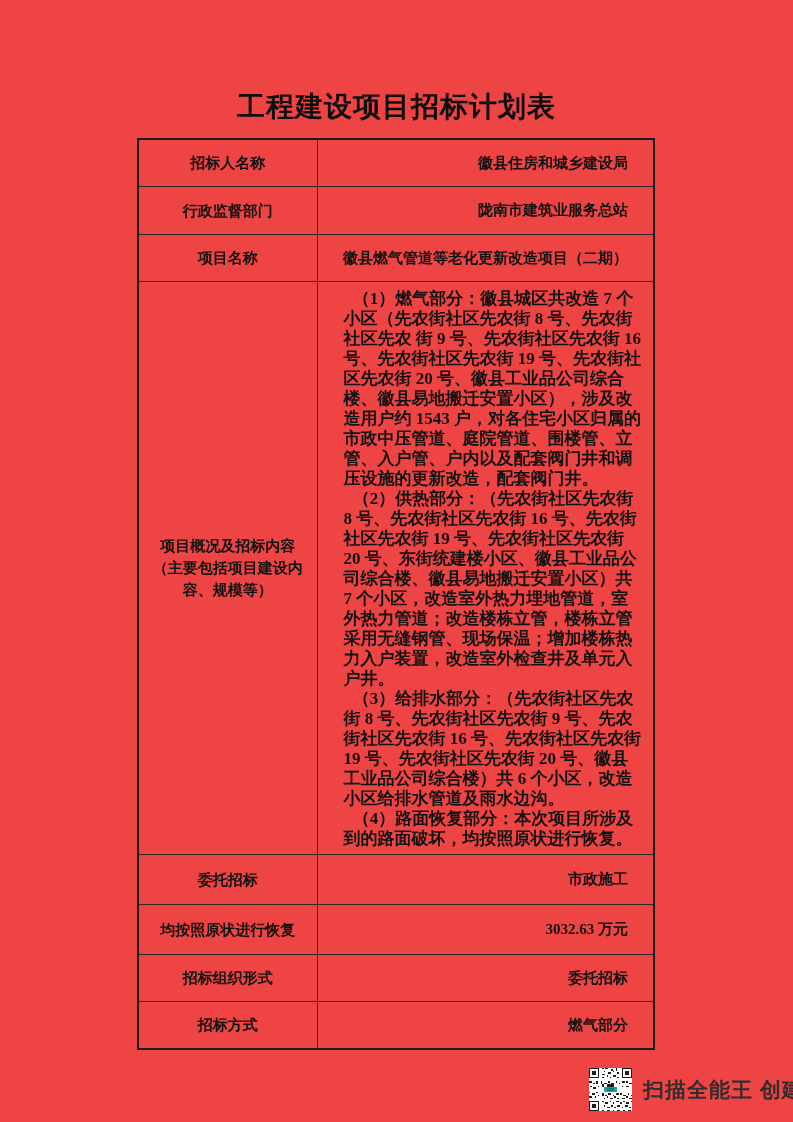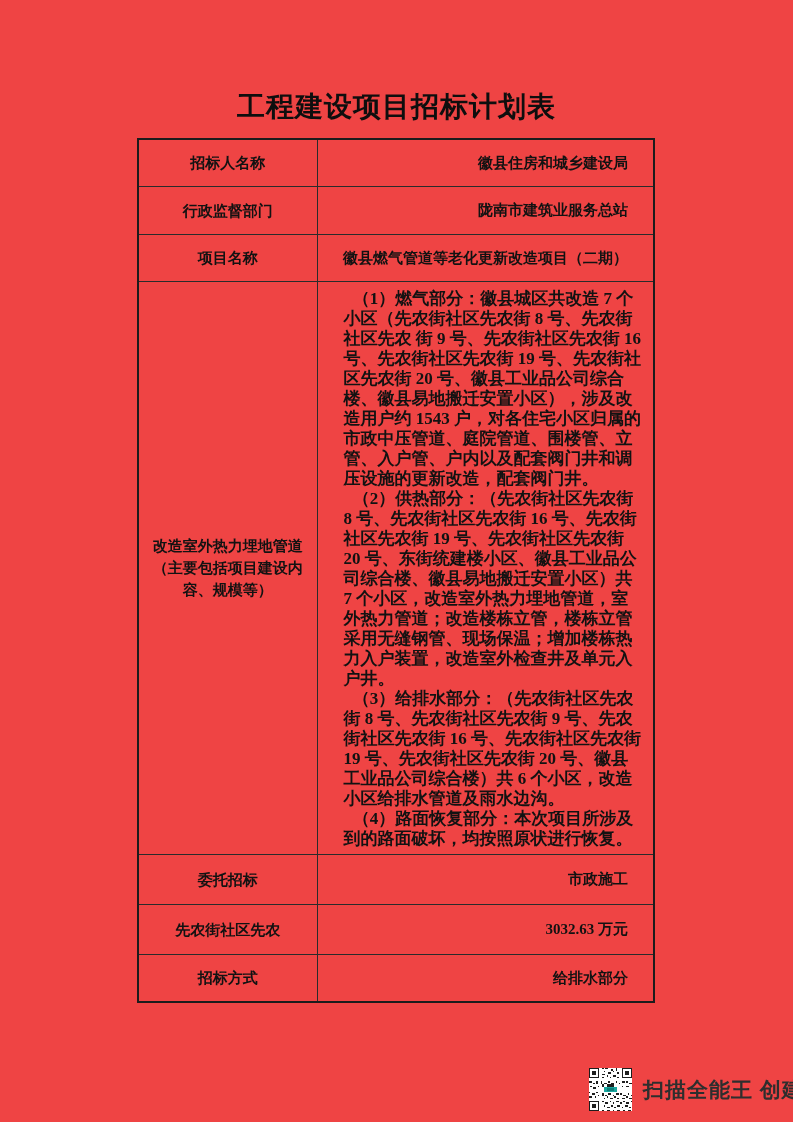--- a/index.html
+++ b/index.html
@@ -93,39 +93,43 @@
       </tr>
       <tr style="height:48px">
         <td class="label">行政监督部门</td>
         <td class="value">陇南市建筑业服务总站</td>
       </tr>
       <tr style="height:46px">
         <td class="label">项目名称</td>
         <td class="value">徽县燃气管道等老化更新改造项目（二期）</td>
       </tr>
       <tr style="height:448px">
-        <td class="label">改造室外热力埋地管道（主要包括项目建设内容、规模等）</td>
+        <td class="label">项目概况及招标内容（主要包括项目建设内容、规模等）</td>
         <td class="desc">
           <p>（1）燃气部分：徽县城区共改造 7 个小区（先农街社区先农街 8 号、先农街社区先农 街 9 号、先农街社区先农街 16 号、先农街社区先农街 19 号、先农街社区先农街 20 号、徽县工业品公司综合楼、徽县易地搬迁安置小区），涉及改造用户约 1543 户，对各住宅小区归属的市政中压管道、庭院管道、围楼管、立管、入户管、户内以及配套阀门井和调压设施的更新改造，配套阀门井。</p>
           <p>（2）供热部分：（先农街社区先农街 8 号、先农街社区先农街 16 号、先农街社区先农街 19 号、先农街社区先农街 20 号、东街统建楼小区、徽县工业品公司综合楼、徽县易地搬迁安置小区）共 7 个小区，改造室外热力埋地管道，室外热力管道；改造楼栋立管，楼栋立管采用无缝钢管、现场保温；增加楼栋热力入户装置，改造室外检查井及单元入户井。</p>
           <p>（3）给排水部分：（先农街社区先农街 8 号、先农街社区先农街 9 号、先农街社区先农街 16 号、先农街社区先农街 19 号、先农街社区先农街 20 号、徽县工业品公司综合楼）共 6 个小区，改造小区给排水管道及雨水边沟。</p>
           <p>（4）路面恢复部分：本次项目所涉及到的路面破坏，均按照原状进行恢复。</p>
         </td>
       </tr>
       <tr style="height:50px">
         <td class="label">委托招标</td>
         <td class="value">市政施工</td>
       </tr>
       <tr style="height:50px">
-        <td class="label">先农街社区先农</td>
+        <td class="label">均按照原状进行恢复</td>
         <td class="value">3032.63 万元</td>
+      </tr>
+      <tr style="height:42px">
+        <td class="label">招标组织形式</td>
+        <td class="value">委托招标</td>
       </tr>
       <tr style="height:33px">
         <td class="label">招标方式</td>
-        <td class="value">给排水部分</td>
+        <td class="value">燃气部分</td>
       </tr>
     </tbody>
   </table>
 
   <div class="footer">
     <svg class="qr" viewBox="0 0 29 29" shape-rendering="crispEdges">
       <rect x="0" y="0" width="29" height="29" fill="#ffffff"></rect>
       <g fill="#1d1d1d">
 
         <path d="M0,0h7v7h-7z M1,1v5h5v-5z"></path>

